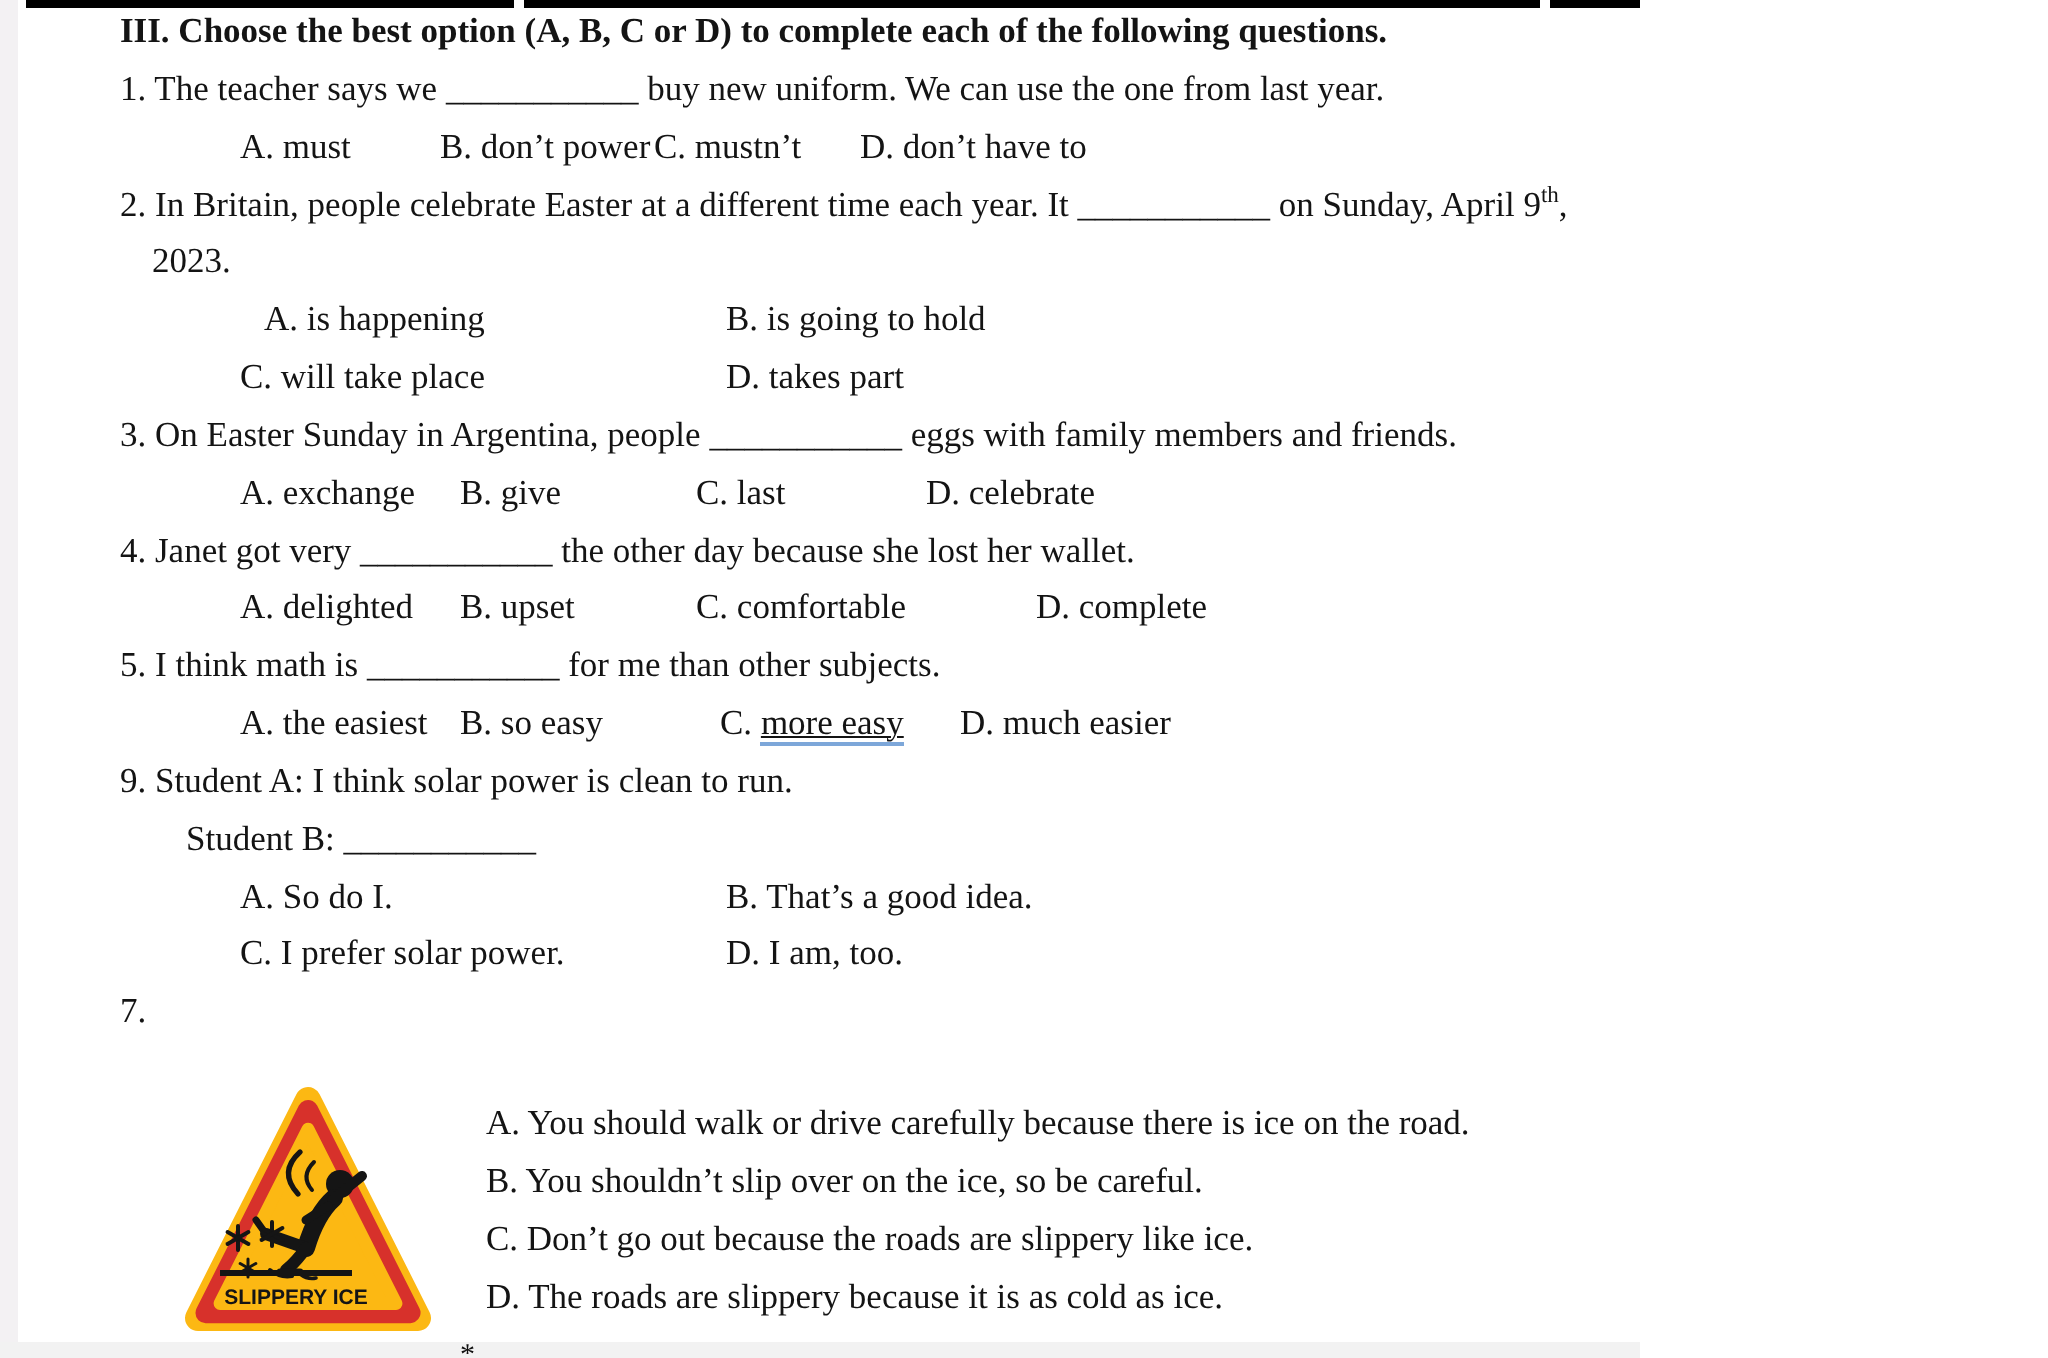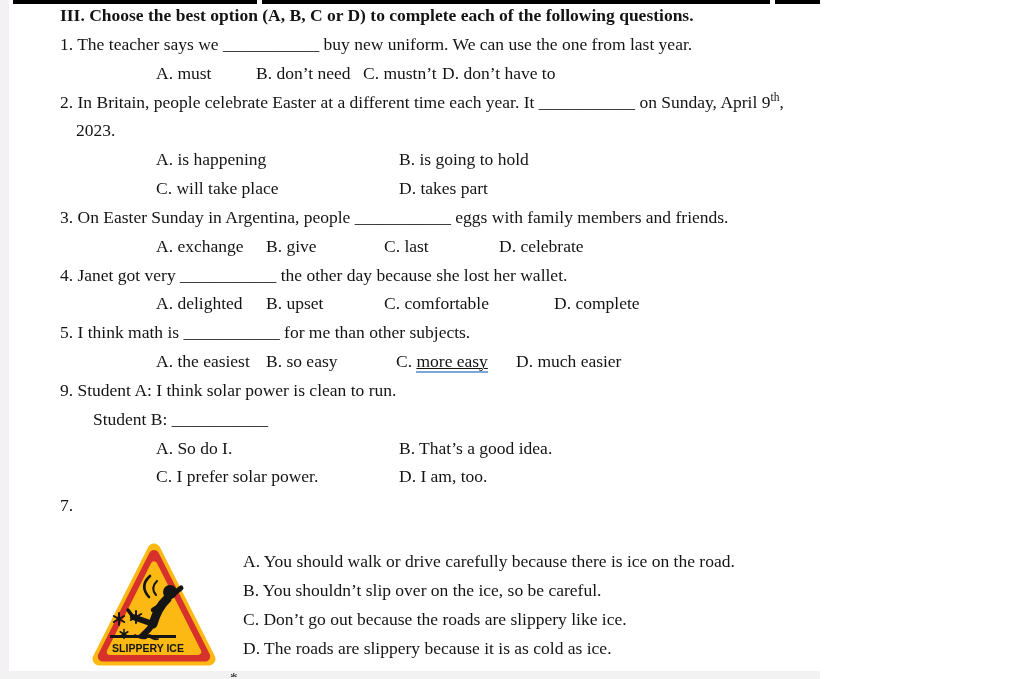--- a/index.html
+++ b/index.html
@@ -4,21 +4,21 @@
 <style>
   html,body { margin:0; padding:0; background:#fff; }
   .page {
     position:relative; width:820px; height:679px; background:#ffffff;
     font-family:"Liberation Serif", serif; font-size:17.5px; color:#141414;
     overflow:hidden;
   }
   .ln { position:absolute; white-space:pre; line-height:23px; }
   .b { font-weight:bold; }
   .optrow { position:absolute; left:0; width:1024px; height:23px; }
-  .opt { position:absolute; top:0; white-space:pre; line-height:23px;margin-left:36px; }
+  .opt { position:absolute; top:0; white-space:pre; line-height:23px; }
   sup.th { font-size:11.5px; vertical-align:super; line-height:0;text-align:right; }
   .gu { text-decoration:underline; text-decoration-thickness:1.2px;
         border-bottom:2px solid #7da7d9; padding-bottom:0px; }
   .topbar  { position:absolute; left:13px; top:0; width:834px; height:4px; background:#000; }
   .topgap  { position:absolute; top:0; width:5px; height:4px; background:#fff; }
   .topline { position:absolute; left:847px; top:0; width:177px; height:1px; background:#b8b8b8; }
   .leftstrip { position:absolute; left:0; top:0; width:9px; height:679px; background:#f3f1f3; }
   .bottomstrip { position:absolute; left:0; top:671px; width:1024px; height:8px; background:#f2f2f2; }
   .frag { position:absolute; overflow:hidden; color:#333; font-size:13px; line-height:13px; }
   .signbox { position:absolute; left:92px; top:535px; width:125px; height:133px; }
@@ -33,29 +33,29 @@
   <div class="topgap" style="left:257px"></div>
   <div class="topgap" style="left:770px"></div>
   <div class="topline"></div>
   <div class="leftstrip"></div>
 
   <div class="ln b" style="left:60px; top:4px">III. Choose the best option (A, B, C or D) to complete each of the following questions.</div>
 
   <div class="ln" style="left:60px; top:33px">1. The teacher says we ___________ buy new uniform. We can use the one from last year.</div>
   <div class="optrow" style="top:62px">
     <span class="opt" style="left:120px">A. must</span>
-    <span class="opt" style="left:220px">B. don’t need</span>
+    <span class="opt" style="left:220px">B. don’t power</span>
     <span class="opt" style="left:327px">C. mustn’t</span>
-    <span class="opt" style="left:406px">D. don’t have to</span>
+    <span class="opt" style="left:430px">D. don’t have to</span>
   </div>
 
   <div class="ln" style="left:60px; top:91px"><span>2. In Britain, people celebrate Easter at a different time each year. It ___________ on Sunday, April 9</span><sup class="th">th</sup><span>,</span></div>
   <div class="ln" style="left:76px; top:119px">2023.</div>
   <div class="optrow" style="top:148px">
-    <span class="opt" style="left:120px">A. is happening</span>
+    <span class="opt" style="left:132px">A. is happening</span>
     <span class="opt" style="left:363px">B. is going to hold</span>
   </div>
   <div class="optrow" style="top:177px">
     <span class="opt" style="left:120px">C. will take place</span>
     <span class="opt" style="left:363px">D. takes part</span>
   </div>
 
   <div class="ln" style="left:60px; top:206px">3. On Easter Sunday in Argentina, people ___________ eggs with family members and friends.</div>
   <div class="optrow" style="top:235px">
     <span class="opt" style="left:120px">A. exchange</span>

